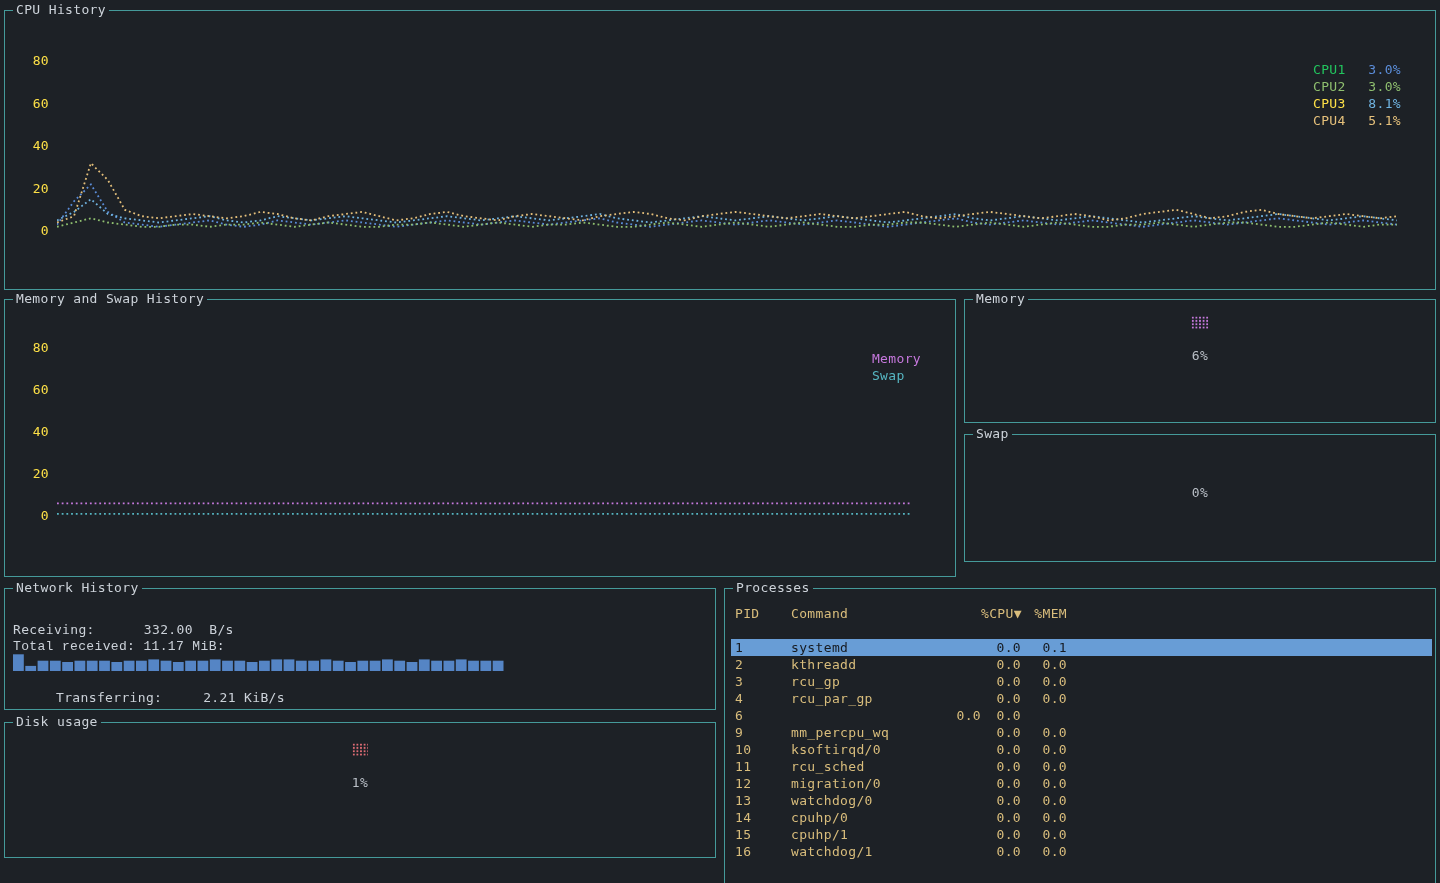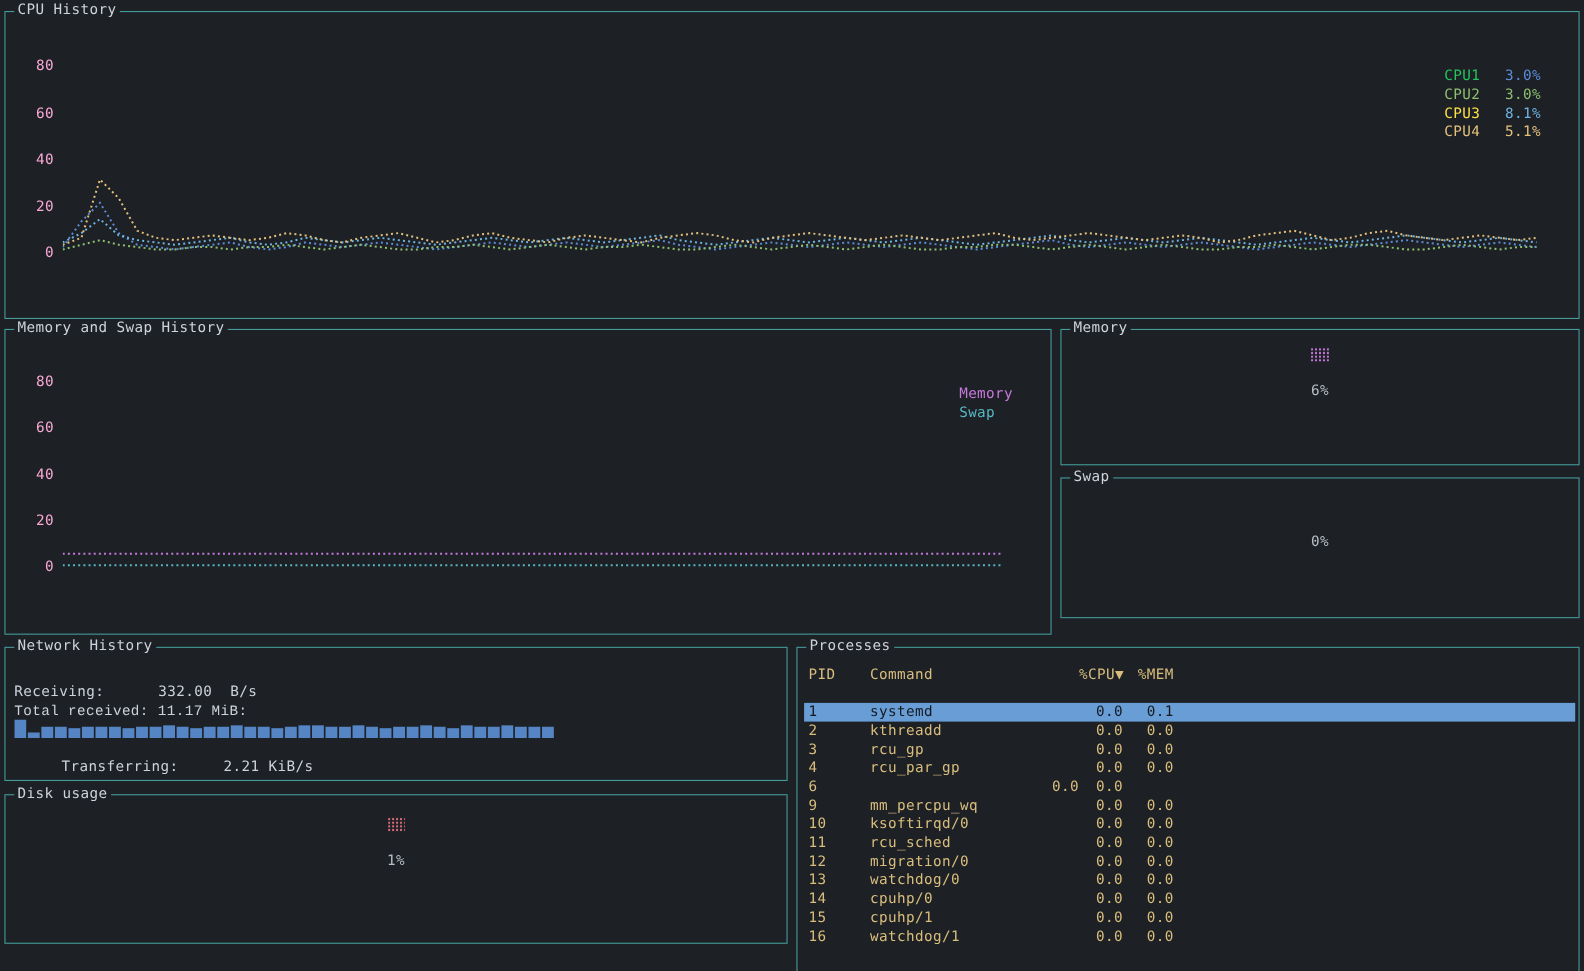--- a/index.html
+++ b/index.html
@@ -14,21 +14,21 @@
     overflow:hidden;
   }
   .panel { position:absolute; border:1px solid #459a9a; background:#1d2126; }
   .ptitle {
     position:absolute; top:-9px; left:8px;
     background:#1d2126; padding:0 3px;
     color:#cdd3da; line-height:16px;
   }
   .chart { position:absolute; display:block; }
   .yticks { position:absolute; }
-  .yticks span { position:absolute; right:0; height:16px; line-height:16px; color:#f9a8d4; }
+  .yticks span { position:absolute; right:0; height:16px; line-height:16px; color:#fde047; }
   .legend { position:absolute; }
   .lrow { display:flex; justify-content:space-between; width:88px; line-height:17px; }
   .lrow.plain { justify-content:flex-start; width:auto; }
 
   .cpu-panel { left:4px; top:10px; width:1432px; height:280px; }
   .cpu-panel .chart { left:52px; top:36px; }
   .cpu-panel .yticks { left:14px; top:36px; width:30px; height:192px; }
   .cpu-legend { top:50px; right:34px; }
 
   .memswap-panel { left:4px; top:299px; width:952px; height:278px; }

